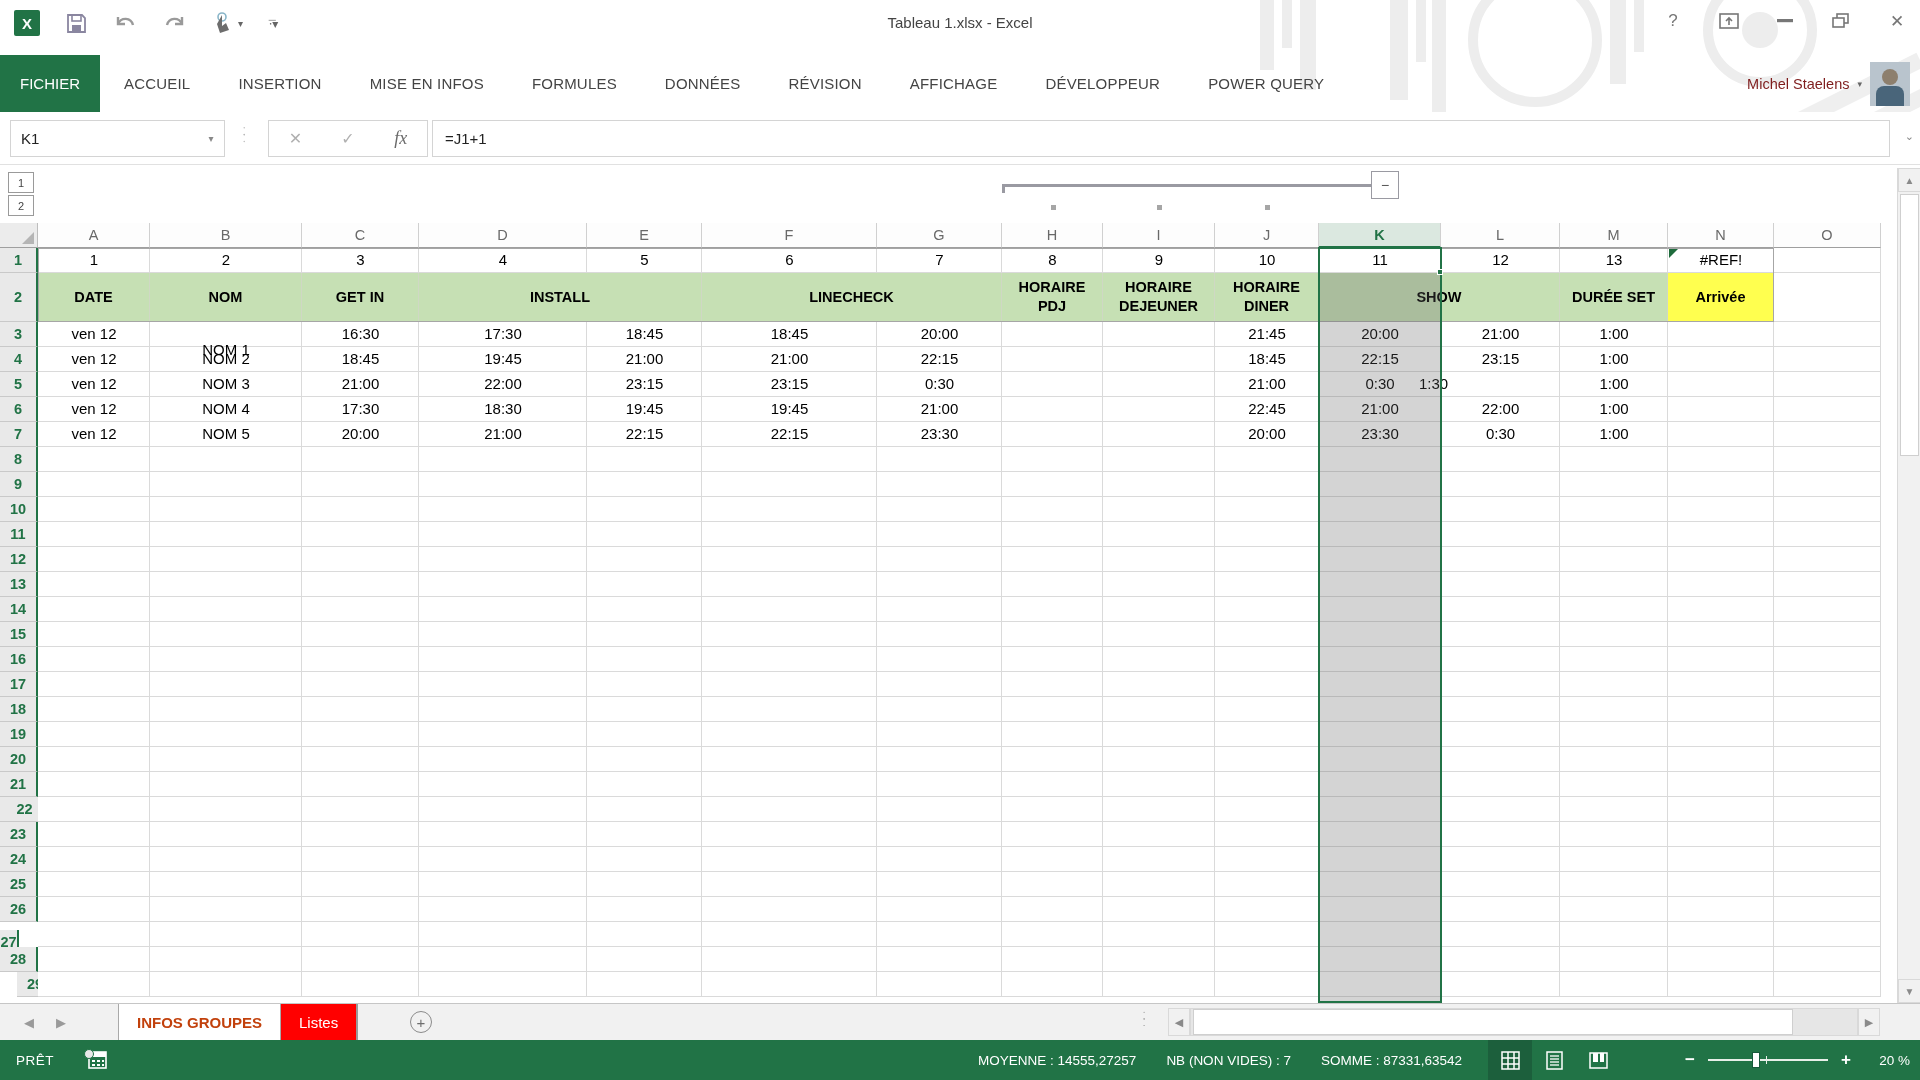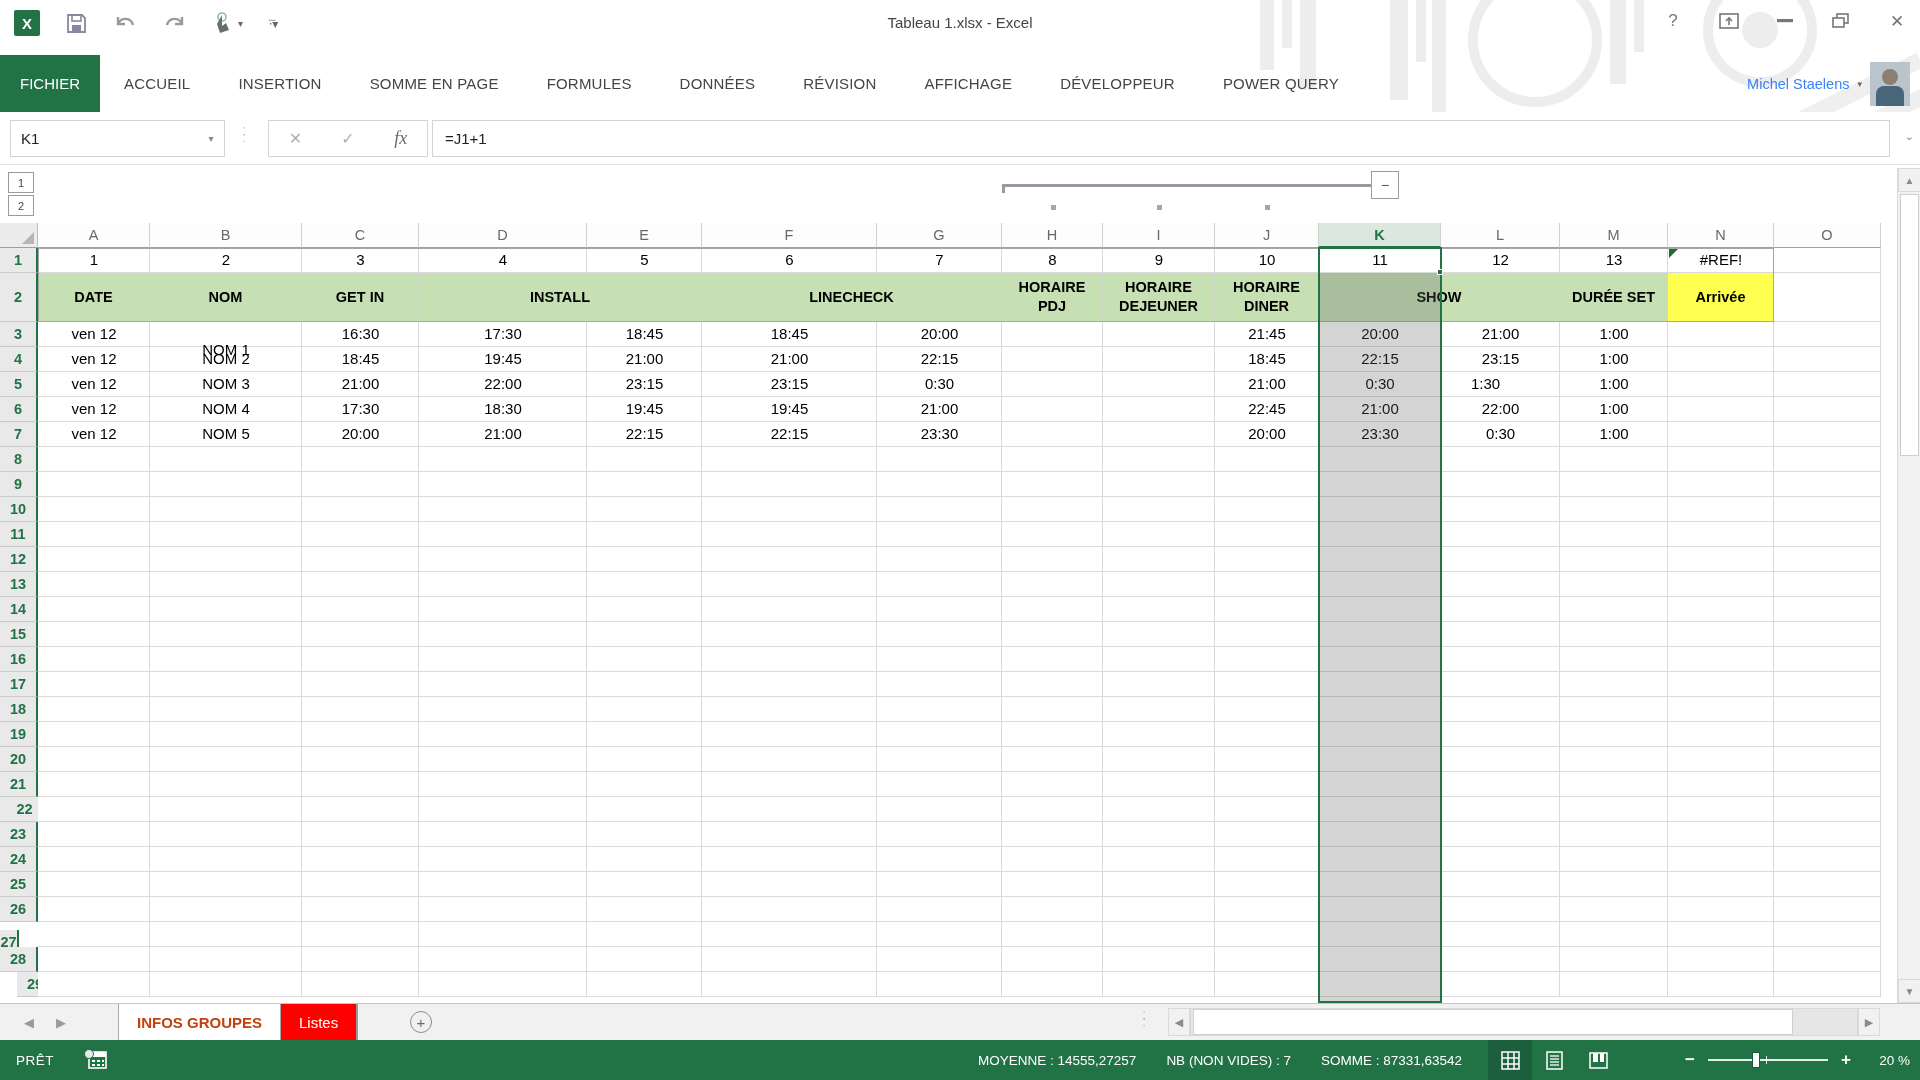--- a/index.html
+++ b/index.html
@@ -19,21 +19,21 @@
   .win-controls { position:absolute; right:8px; top:8px; display:flex; align-items:center; gap:26px; z-index:2; }
   .win-controls .wbtn { color:#777; font-size:17px; width:30px; height:26px; display:flex; align-items:center; justify-content:center; }
 
   
   .ribbontabs { position:absolute; left:0; top:55px; width:1920px; height:57px; background:transparent; z-index:2; }
   .file-tab { position:absolute; left:0; top:0; width:100px; height:57px; background:#217346; color:#fff;
     font-size:15px; display:flex; align-items:center; justify-content:center; }
   .rtabs { position:absolute; left:100px; top:0; height:57px; display:flex; align-items:center; }
   .rtab { padding:0 24px; font-size:15px; color:#444; letter-spacing:.2px; }
   .ruser { position:absolute; right:10px; top:0; height:57px; display:flex; align-items:center; gap:8px; }
-  .ruser .uname { font-size:14.5px; color:#3b82f6; }
+  .ruser .uname { font-size:14.5px; color:#7f1d1d; }
   .ruser .ucaret { font-size:9px; color:#666; }
   .avatar { width:40px; height:44px; background:#b9c4cd; position:relative; overflow:hidden; }
   .avatar:before { content:""; position:absolute; left:12px; top:7px; width:16px; height:16px; border-radius:50%; background:#8d7f6d; }
   .avatar:after { content:""; position:absolute; left:6px; top:24px; width:28px; height:22px; border-radius:8px 8px 0 0; background:#49657a; }
 
   
   .formulabar { position:absolute; left:0; top:112px; width:1920px; height:53px; background:#fff; border-bottom:1px solid #e1e1e1; z-index:2;}
   .namebox { position:absolute; left:10px; top:8px; width:215px; height:37px; border:1px solid #d4d4d4; background:#fff;
     display:flex; align-items:center; }
   .namebox .nb-text { flex:1; padding-left:10px; font-size:15px; color:#222; }
@@ -187,21 +187,21 @@
       </div>
       <div class="wbtn">✕</div>
     </div>
   </div>
 
   <div class="ribbontabs">
     <div class="file-tab">FICHIER</div>
     <div class="rtabs" id="rtabs">
         <div class="rtab">ACCUEIL</div>
         <div class="rtab">INSERTION</div>
-        <div class="rtab">SOMME EN PAGE</div>
+        <div class="rtab">MISE EN INFOS</div>
         <div class="rtab">FORMULES</div>
         <div class="rtab">DONNÉES</div>
         <div class="rtab">RÉVISION</div>
         <div class="rtab">AFFICHAGE</div>
         <div class="rtab">DÉVELOPPEUR</div>
         <div class="rtab">POWER QUERY</div>
       </div>
     <div class="ruser">
       <span class="uname">Michel Staelens</span>
       <span class="ucaret">▾</span>
@@ -767,21 +767,21 @@
       <div class="ctext" style="left: 1560px; top: 124px; width: 108px; height: 25px;">1:00</div>
       <div class="ctext" style="left: 38px; top: 149px; width: 112px; height: 25px;">ven 12</div>
       <div class="ctext" style="left: 150px; top: 149px; width: 152px; height: 25px;">NOM 3</div>
       <div class="ctext" style="left: 302px; top: 149px; width: 117px; height: 25px;">21:00</div>
       <div class="ctext" style="left: 419px; top: 149px; width: 168px; height: 25px;">22:00</div>
       <div class="ctext" style="left: 587px; top: 149px; width: 115px; height: 25px;">23:15</div>
       <div class="ctext" style="left: 702px; top: 149px; width: 175px; height: 25px;">23:15</div>
       <div class="ctext" style="left: 877px; top: 149px; width: 125px; height: 25px;">0:30</div>
       <div class="ctext" style="left: 1215px; top: 149px; width: 104px; height: 25px;">21:00</div>
       <div class="ctext" style="left: 1319px; top: 149px; width: 122px; height: 25px;">0:30</div>
-      <div class="ctext" style="left: 1426px; top: 149px; width: 119px; height: 25px;">1:30</div>
+      <div class="ctext" style="left: 1374px; top: 149px; width: 119px; height: 25px;">1:30</div>
       <div class="ctext" style="left: 1560px; top: 149px; width: 108px; height: 25px;">1:00</div>
       <div class="ctext" style="left: 38px; top: 174px; width: 112px; height: 25px;">ven 12</div>
       <div class="ctext" style="left: 150px; top: 174px; width: 152px; height: 25px;">NOM 4</div>
       <div class="ctext" style="left: 302px; top: 174px; width: 117px; height: 25px;">17:30</div>
       <div class="ctext" style="left: 419px; top: 174px; width: 168px; height: 25px;">18:30</div>
       <div class="ctext" style="left: 587px; top: 174px; width: 115px; height: 25px;">19:45</div>
       <div class="ctext" style="left: 702px; top: 174px; width: 175px; height: 25px;">19:45</div>
       <div class="ctext" style="left: 877px; top: 174px; width: 125px; height: 25px;">21:00</div>
       <div class="ctext" style="left: 1215px; top: 174px; width: 104px; height: 25px;">22:45</div>
       <div class="ctext" style="left: 1319px; top: 174px; width: 122px; height: 25px;">21:00</div>

